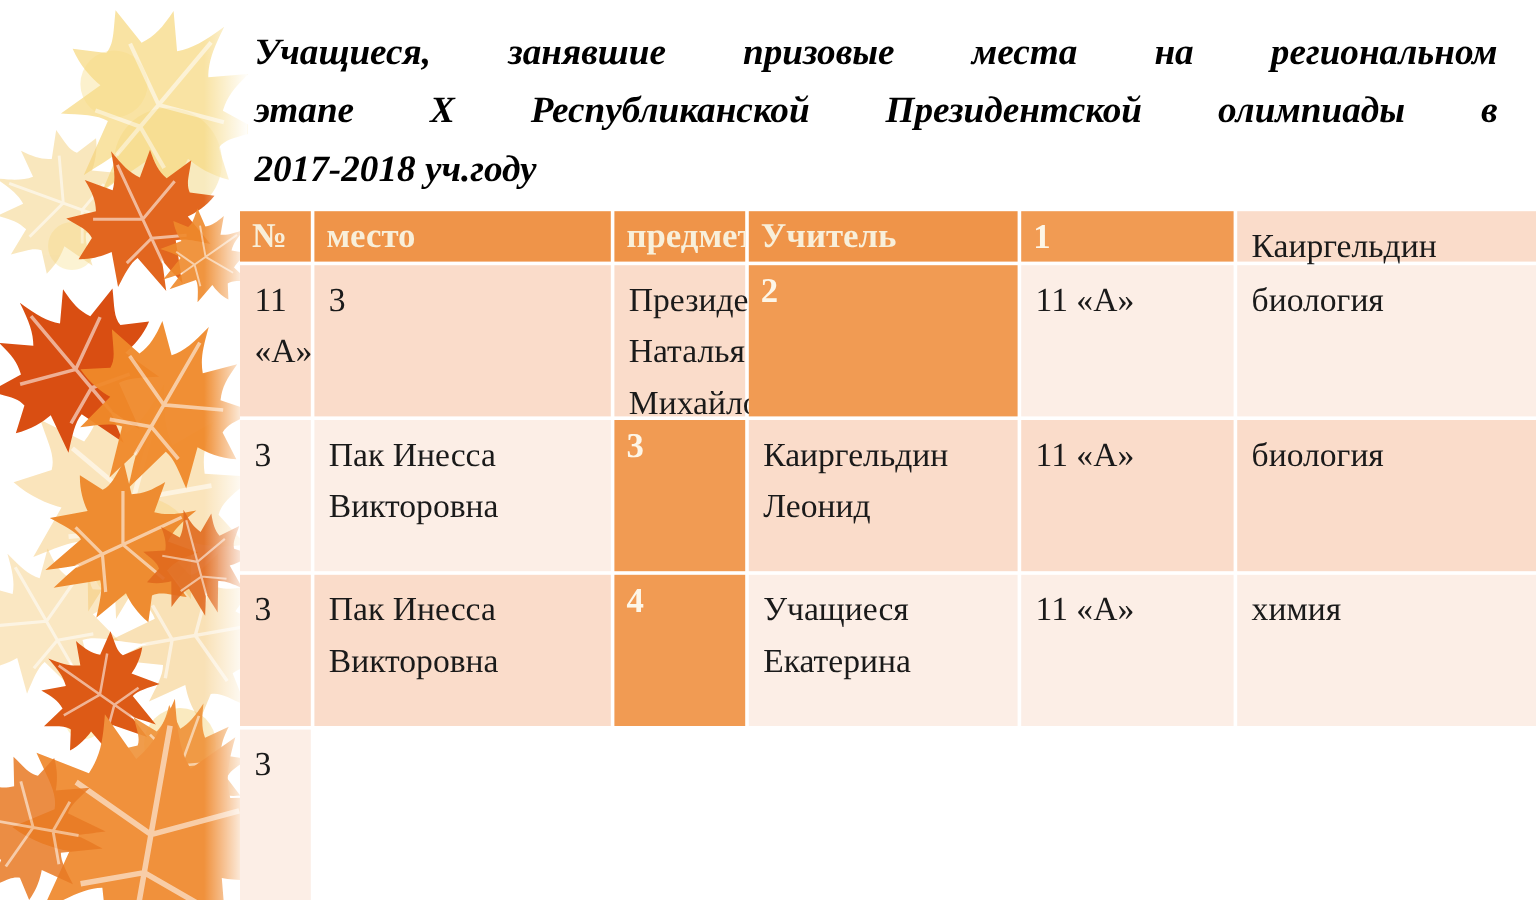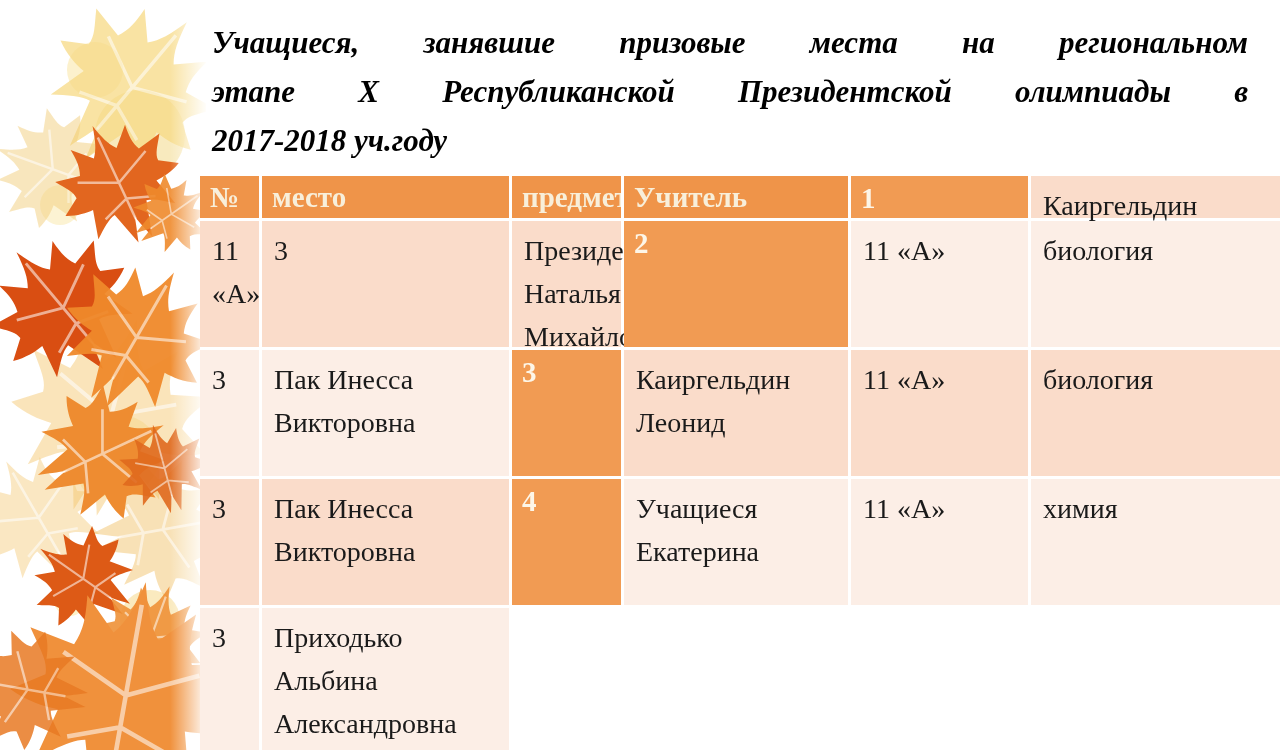--- a/index.html
+++ b/index.html
@@ -132,17 +132,16 @@
     <div class="cell row-odd">11 «А»</div>
     <div class="cell row-odd">биология</div>
     <div class="cell row-odd">3</div>
     <div class="cell row-odd">Пак Инесса Викторовна</div>
 
     <div class="numcell">4</div>
     <div class="cell row-even">Учащиеся Екатерина</div>
     <div class="cell row-even">11 «А»</div>
     <div class="cell row-even">химия</div>
     <div class="cell row-even">3</div>
-    <div class="cell row-even">Приходько Альбина Александровна</div>
   </div>
 
   <div class="bottom-strip"></div>
 </div>
 
 </body></html>

